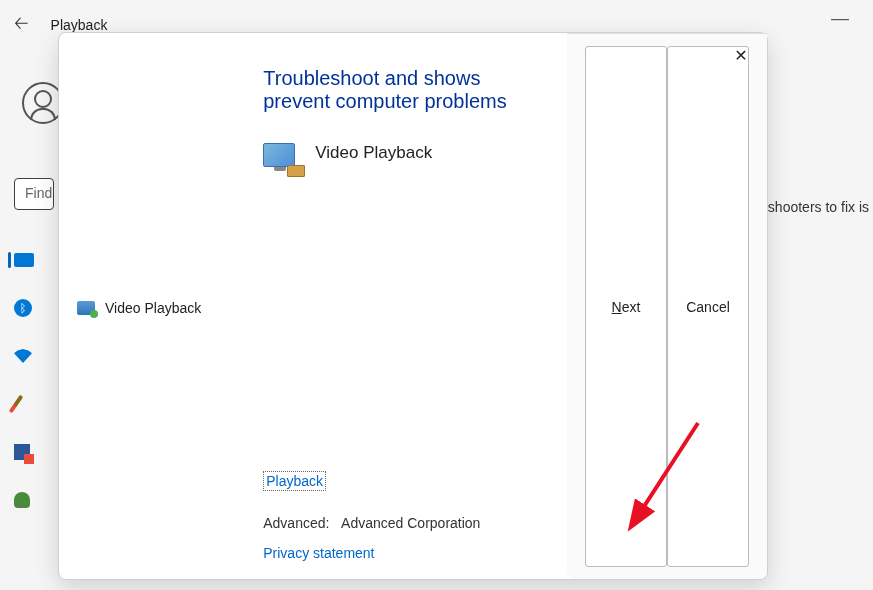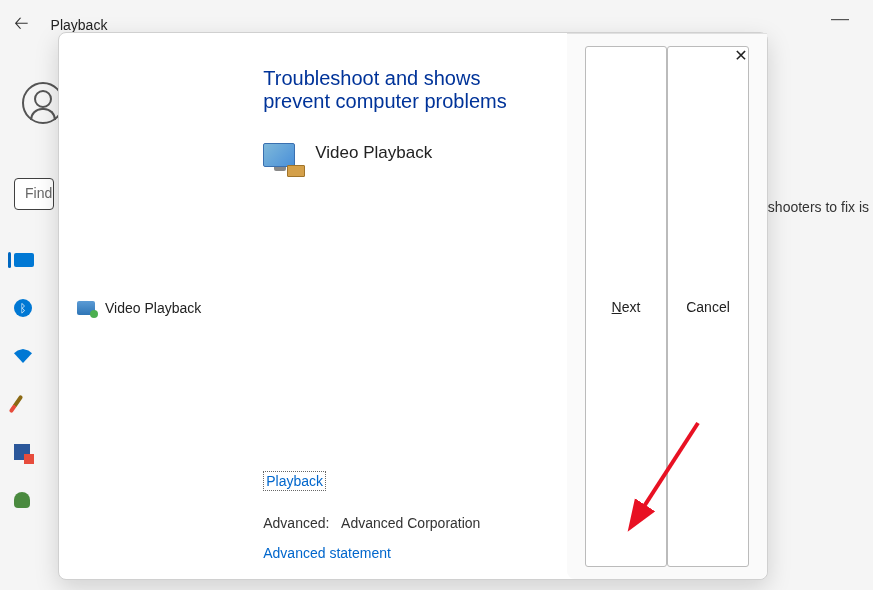--- a/index.html
+++ b/index.html
@@ -434,21 +434,21 @@
       </div>
     </div>
 
     <span class="advanced-link">Playback</span>
 
     <div class="publisher-row">
       <span>Advanced:</span>
       &nbsp;&nbsp;<span>Advanced Corporation</span>
     </div>
 
-    <span class="privacy-link">Advanced statement</span>
+    <span class="privacy-link">Privacy statement</span>
   </div>
 
   <div class="dialog-footer">
     <button class="btn"><span class="underline">N</span><span>ext</span></button>
     <button class="btn">Cancel</button>
   </div>
 </div>
 
 <svg class="arrow-svg" width="100" height="130">
   <defs>

